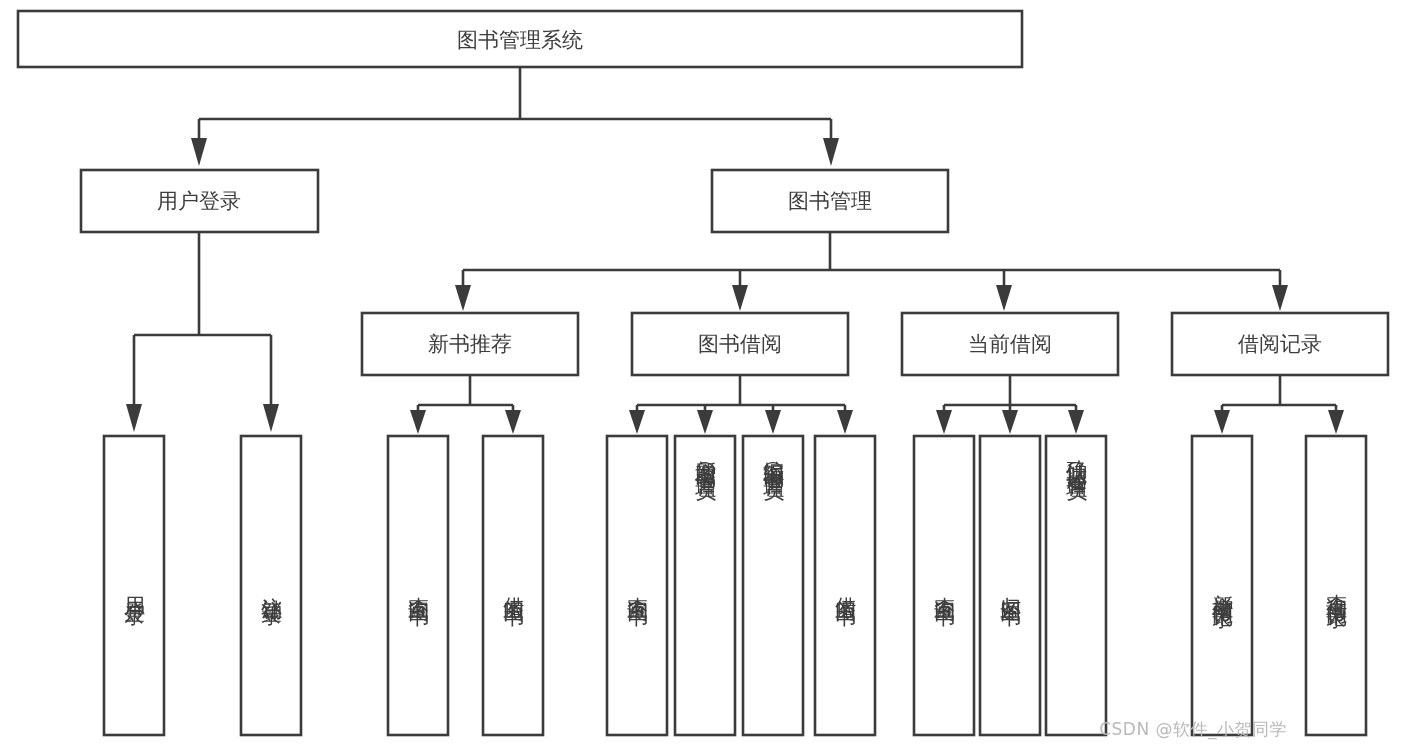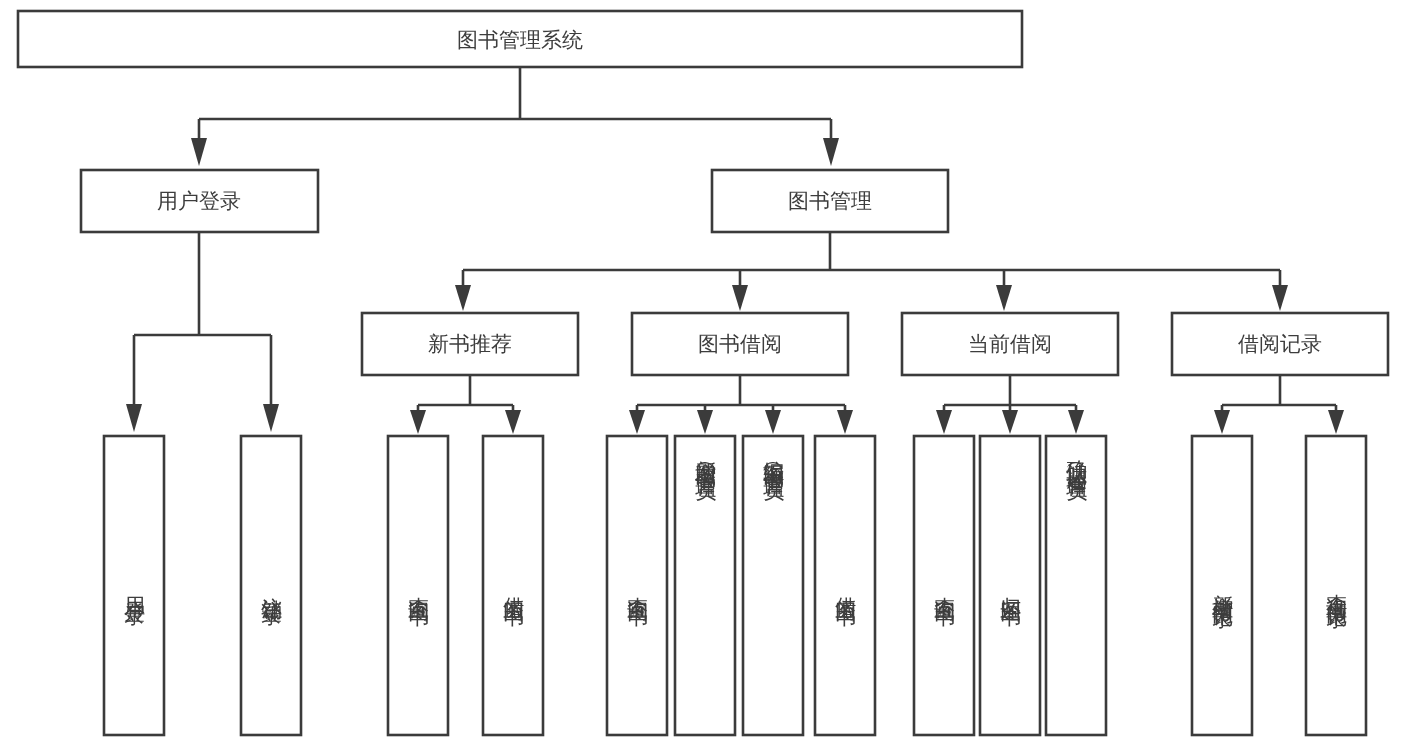--- a/index.html
+++ b/index.html
@@ -217,14 +217,15 @@
   <div class="leaf-label" style="left:743px; top:443px; width:60px; height:292px; justify-content:flex-start; display:flex; align-items:center;">编辑图书（管理员）</div>
   <div class="leaf-label" style="left:815px; top:436px; width:60px; height:299px; justify-content:center; display:flex; align-items:center;">借阅图书</div>
 
   <div class="leaf-label" style="left:914px; top:436px; width:60px; height:299px; justify-content:center; display:flex; align-items:center;">查询图书</div>
   <div class="leaf-label" style="left:980px; top:436px; width:60px; height:299px; justify-content:center; display:flex; align-items:center;">归还图书</div>
   <div class="leaf-label" style="left:1046px; top:443px; width:60px; height:292px; justify-content:flex-start; display:flex; align-items:center;">确认归还（管理员）</div>
 
   <div class="leaf-label" style="left:1192px; top:436px; width:60px; height:299px; justify-content:center; display:flex; align-items:center;">新增借阅记录</div>
   <div class="leaf-label" style="left:1306px; top:436px; width:60px; height:299px; justify-content:center; display:flex; align-items:center;">查询借阅记录</div>
 
+  <div class="watermark">CSDN @软件_小贺同学</div>
 
 </div>
 
 </body></html>

